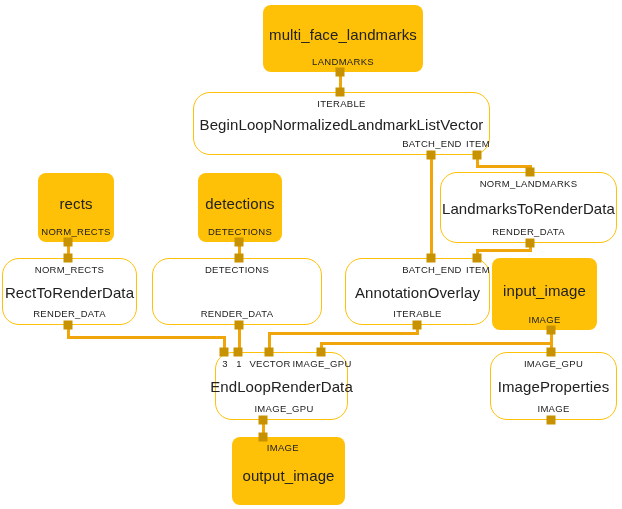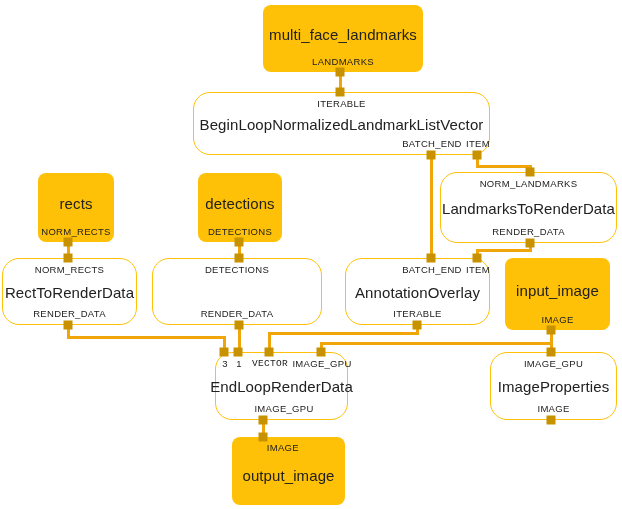--- a/index.html
+++ b/index.html
@@ -89,29 +89,29 @@
     <div class="plabel pl-bottom-center">RENDER_DATA</div>
   </div>
 
   <div class="node white" style="left:345px;top:258px;width:145px;height:67px;">
     <div class="plabel pl-top" style="left:86px;">BATCH_END</div>
     <div class="plabel pl-top" style="left:132px;">ITEM</div>
     <div class="title">AnnotationOverlay</div>
     <div class="plabel pl-bottom-center">ITERABLE</div>
   </div>
 
-  <div class="node yellow" style="left:505px;top:258px;width:105px;height:72px;">
+  <div class="node yellow" style="left:492px;top:258px;width:105px;height:72px;">
     <div class="title">input_image</div>
     <div class="plabel pl-bottom-center">IMAGE</div>
   </div>
 
   <div class="node white" style="left:215px;top:352px;width:133px;height:68px;">
     <div class="plabel pl-top" style="left:9px;">3</div>
     <div class="plabel pl-top" style="left:23px;">1</div>
-    <div class="plabel pl-top" style="left:54px;font-family:Liberation Mono, monospace;">VECTOR</div>
+    <div class="plabel pl-top" style="left:54px;">VECTOR</div>
     <div class="plabel pl-top" style="left:106px;">IMAGE_GPU</div>
     <div class="title">EndLoopRenderData</div>
     <div class="plabel pl-bottom" style="left:68px;">IMAGE_GPU</div>
   </div>
 
   <div class="node white" style="left:490px;top:352px;width:127px;height:68px;">
     <div class="plabel pl-top-center">IMAGE_GPU</div>
     <div class="title">ImageProperties</div>
     <div class="plabel pl-bottom-center">IMAGE</div>
   </div>

